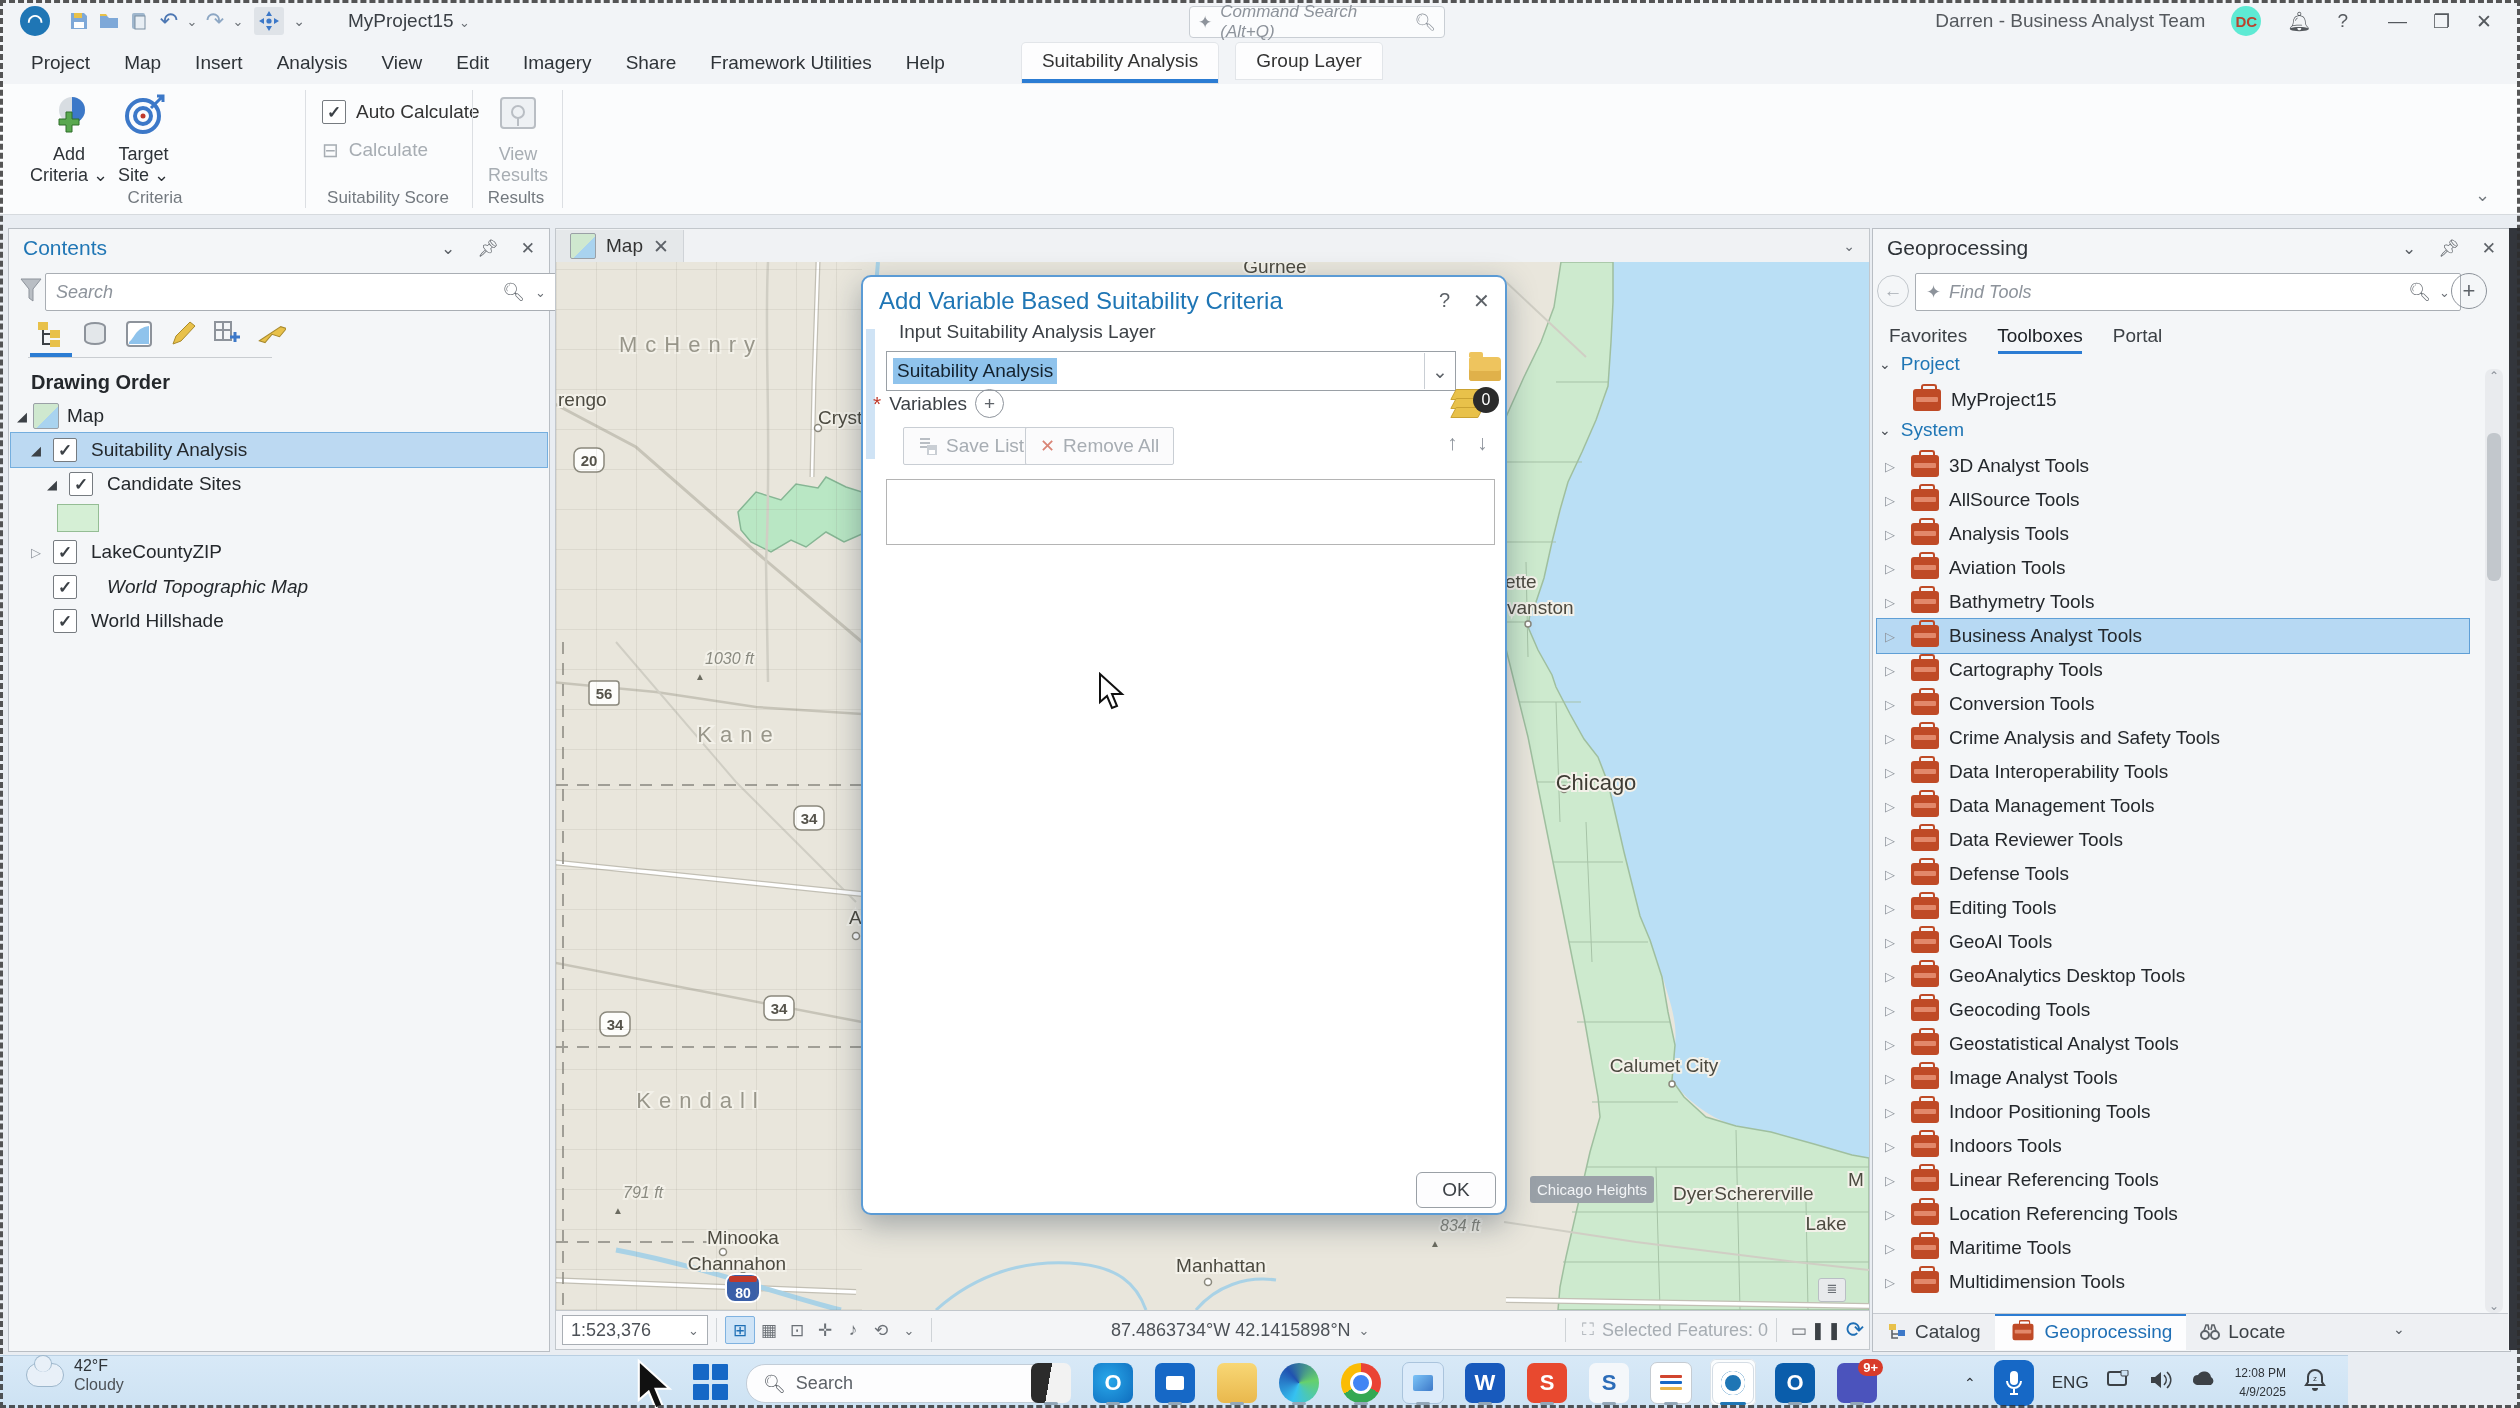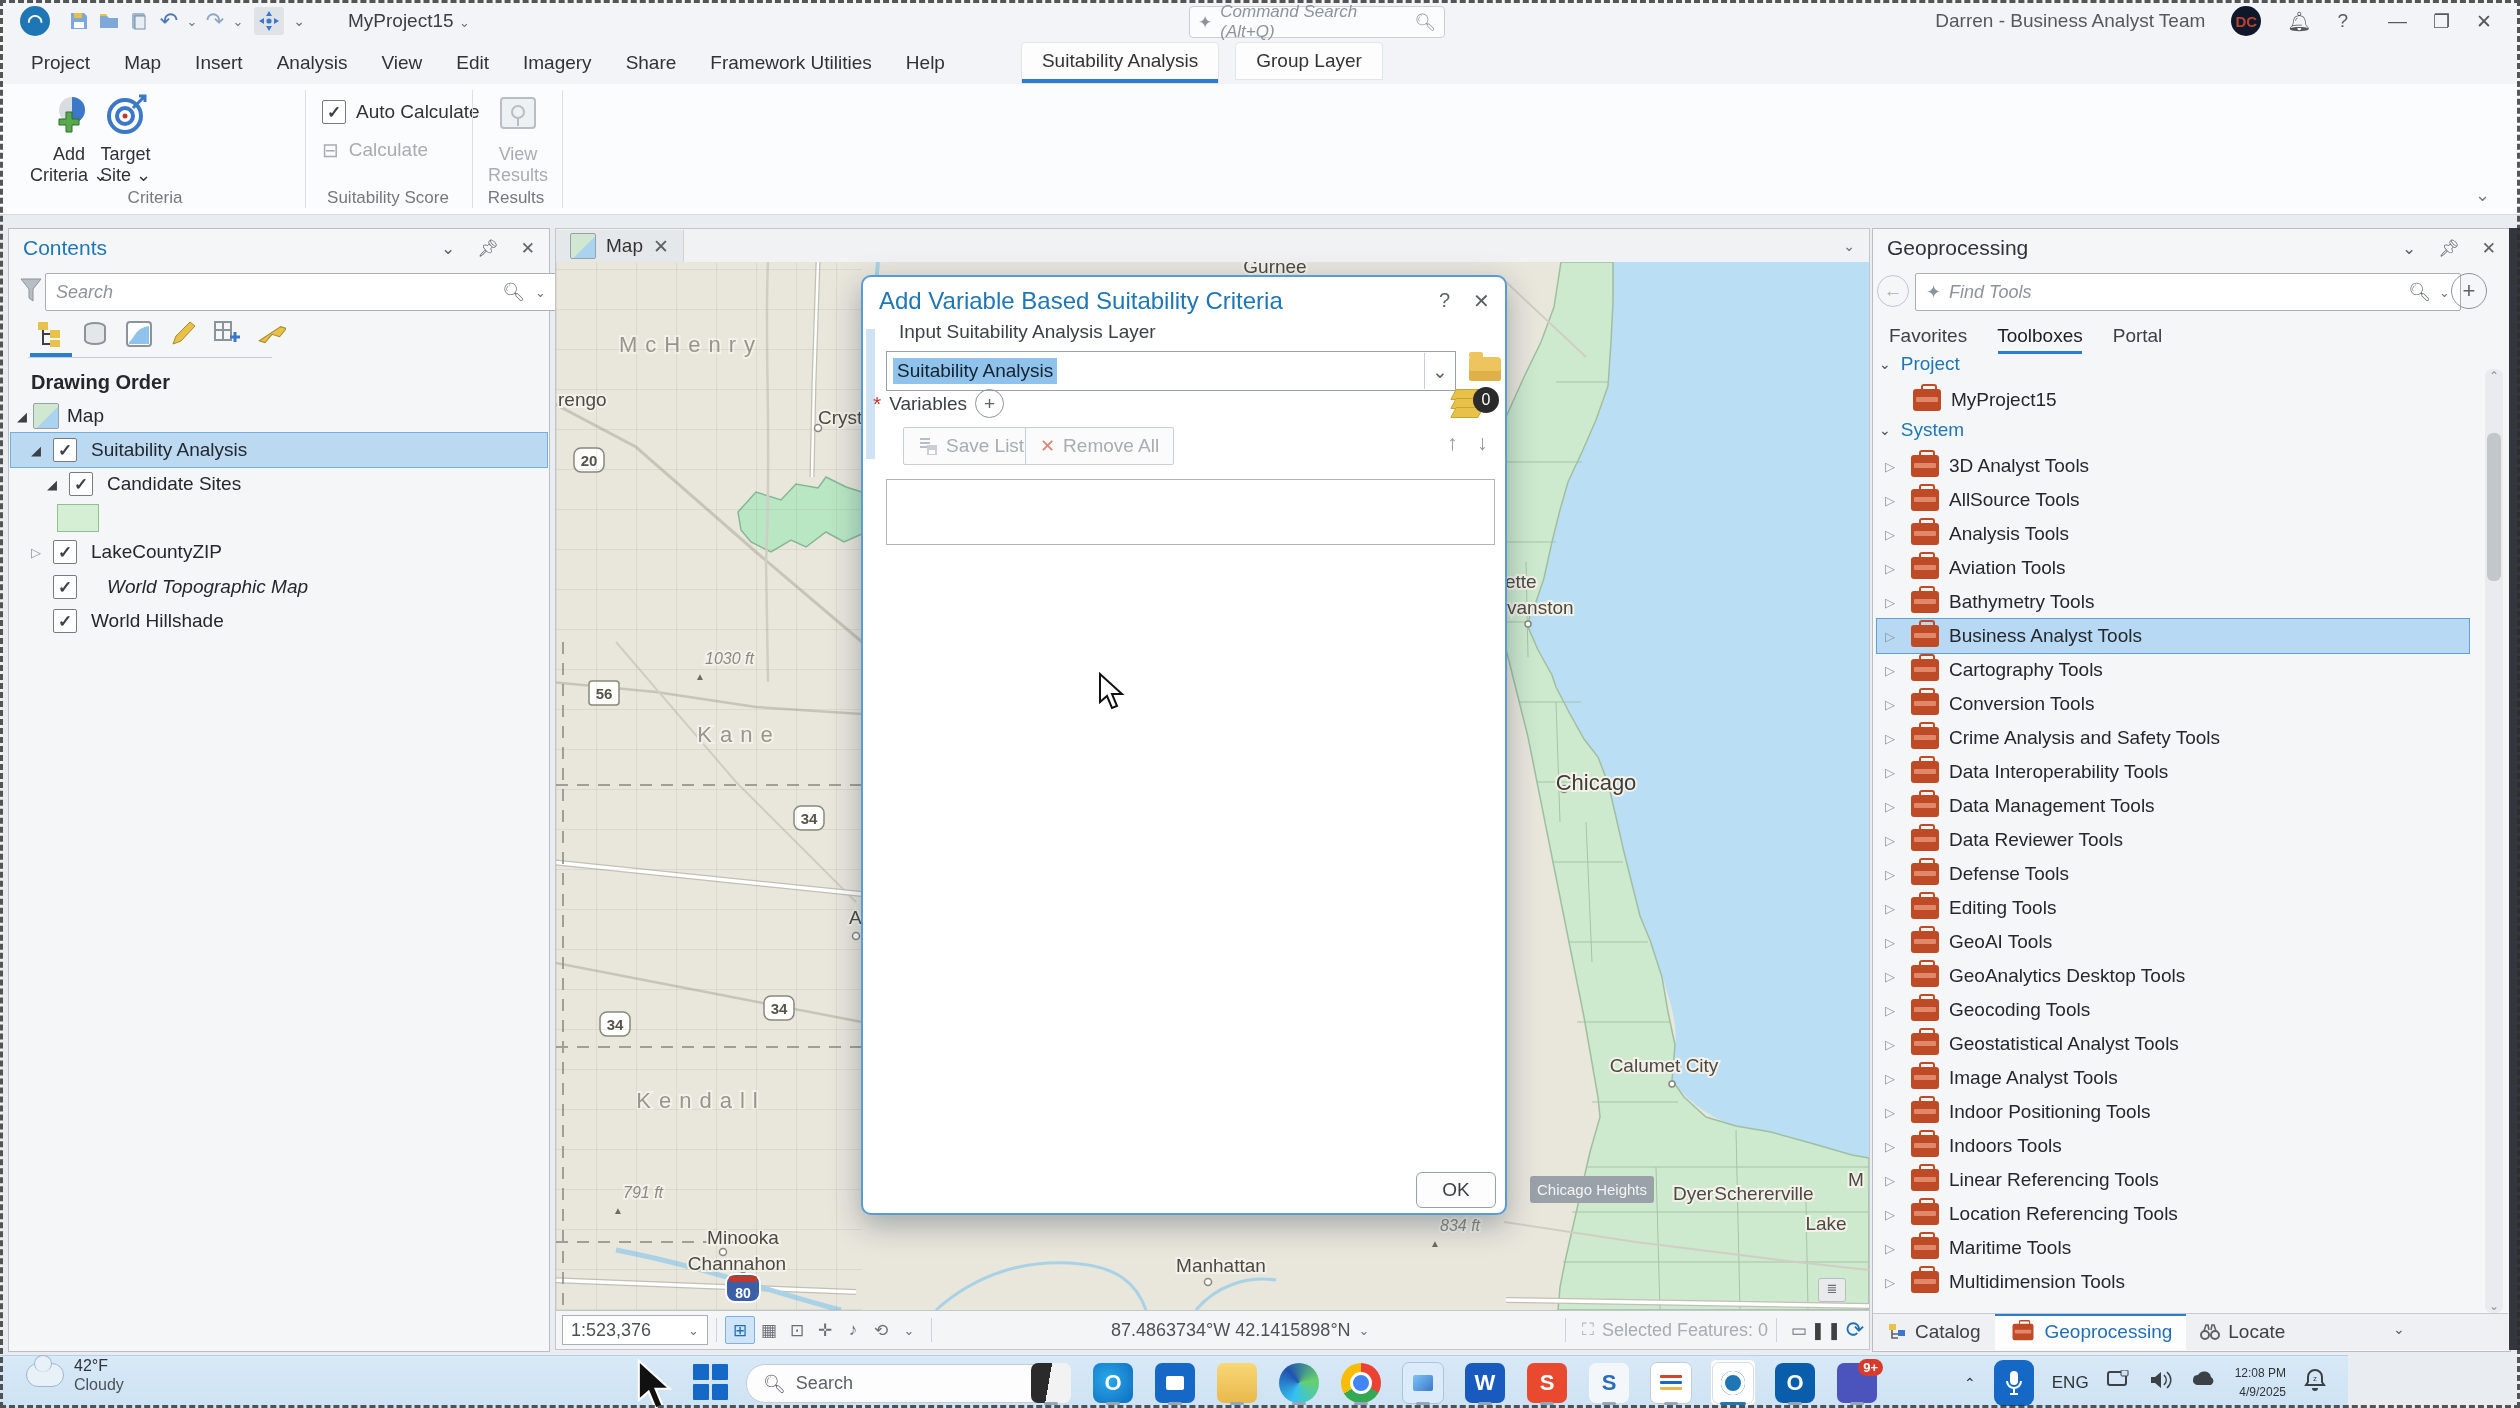--- a/index.html
+++ b/index.html
@@ -11,21 +11,21 @@
   
   #titlebar{position:absolute;left:0;top:0;width:2520px;height:42px;background:#f2f4f7;border-bottom:1px solid #e3e6ea;}
   .qat{position:absolute;top:4px;display:flex;align-items:center;height:34px;}
   .qat-ic{width:30px;height:28px;display:flex;align-items:center;justify-content:center;color:#4d77b3;font-size:20px;}
   .logo{width:30px;height:30px;border-radius:50%;background:#1f76b5;color:#fff;display:flex;align-items:center;justify-content:center;font-weight:bold;font-size:18px;}
   .explore-box{background:#dfe3e8;border-radius:3px;}
   .proj-name{color:#3a3f45;font-size:19px;}
   .cmdsearch{position:absolute;left:1189px;top:6px;width:238px;height:30px;background:#fbfcfd;border:1px solid #c9ced4;border-radius:4px;
     display:flex;align-items:center;color:#8d939b;font-style:italic;font-size:17px;padding:0 8px;gap:8px;}
   .titl-right{position:absolute;right:28px;top:0;height:42px;display:flex;align-items:center;gap:26px;color:#55595e;}
-  .avatar{width:30px;height:30px;border-radius:50%;background:#0f172a;color:#b8432f;font-weight:bold;font-size:15px;display:flex;align-items:center;justify-content:center;}
+  .avatar{width:30px;height:30px;border-radius:50%;background:#5eead4;color:#b8432f;font-weight:bold;font-size:15px;display:flex;align-items:center;justify-content:center;}
   .wbtn{font-size:19px;color:#55595e;}
 
   
   #menurow{position:absolute;left:0;top:42px;width:2520px;height:42px;background:#f2f4f7;display:flex;align-items:center;}
   .mtab{padding:0 17px;font-size:19px;color:#2e3338;height:42px;display:flex;align-items:center;}
   .ctab{margin-left:18px;background:#fdfdfe;border-radius:4px 4px 0 0;padding:0 20px;height:36px;display:flex;align-items:center;box-shadow:0 0 0 1px #e2e5e9;}
   .ctab.active{border-bottom:4px solid #2b7cd3;font-weight:normal;}
 
   
   #ribbon{position:absolute;left:0;top:84px;width:2520px;height:130px;background:#fbfcfd;border-bottom:1px solid #d6dade;}
@@ -231,21 +231,21 @@
       <span class="ric">
         <svg width="46" height="46" viewBox="0 0 46 46">
             <circle cx="26" cy="18" r="13" fill="#d8dde2"></circle>
             <path d="M26 5a13 13 0 0 1 0 26z" fill="#3c78c8"></path>
             <path d="M13 27h7v-7h6v7h7v6h-7v7h-6v-7h-7z" fill="#59a84f" stroke="#2e6e2a"></path>
           </svg>
       </span>
       <span>Add</span>
         <span style="margin-top:-4px;">Criteria ⌄</span>
     </div>
-    <div class="rbtn" style="left:100px;">
+    <div class="rbtn" style="left:118px;">
       <span class="ric">
         <svg width="46" height="46" viewBox="0 0 46 46">
             <circle cx="22" cy="24" r="16" fill="none" stroke="#3c78c8" stroke-width="4"></circle>
             <circle cx="22" cy="24" r="8" fill="none" stroke="#3c78c8" stroke-width="4"></circle>
             <circle cx="22" cy="24" r="2.5" fill="#c0392b"></circle>
             <path d="M30 16L42 4M36 4h6v6" stroke="#3c78c8" stroke-width="3" fill="none"></path>
           </svg>
       </span>
       <span>Target</span>
         <span style="margin-top:-4px;">Site ⌄</span>

